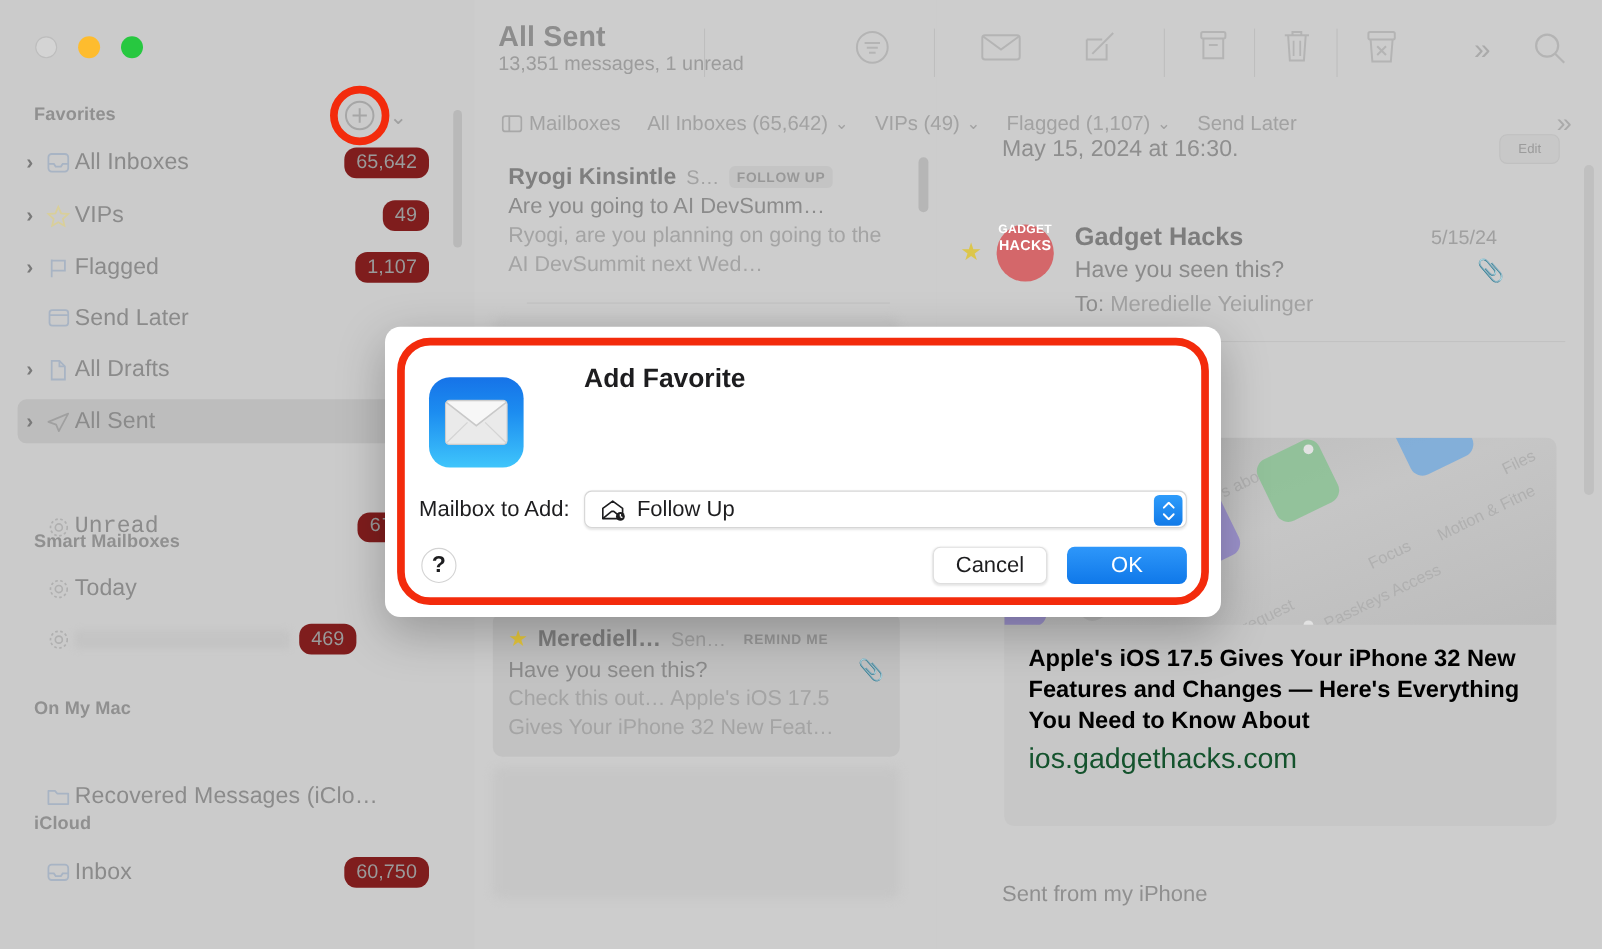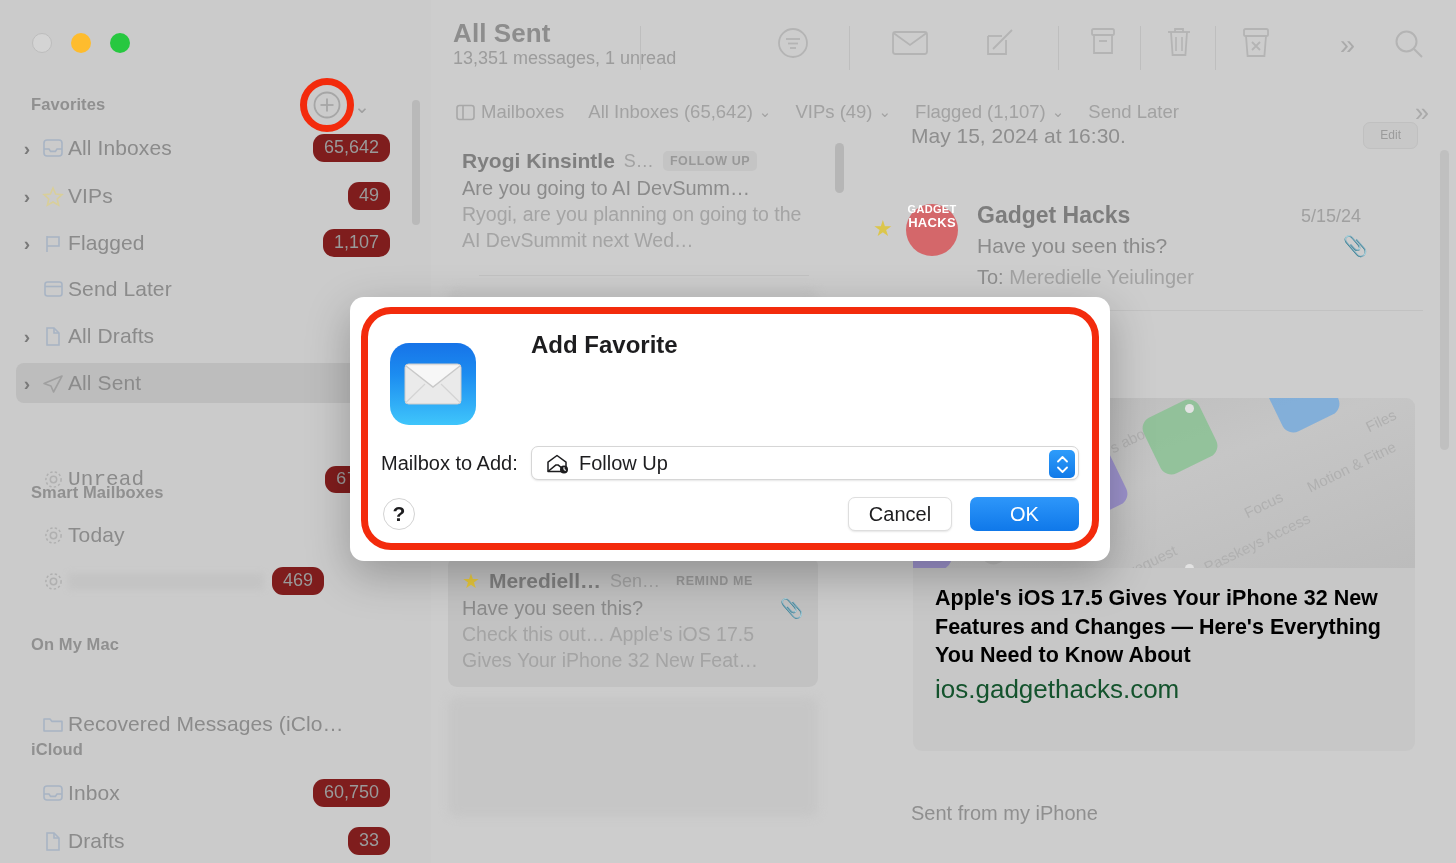--- a/index.html
+++ b/index.html
@@ -511,31 +511,20 @@
       <div class="sb-ico">
         <svg width="22" height="20" viewBox="0 0 22 20">
             <rect x="2" y="3" width="18" height="14" rx="3" fill="none" stroke="#a8b4c4" stroke-width="1.6"></rect>
             <path d="M2 11h5l1.6 2.4h4.8L15 11h5" fill="none" stroke="#a8b4c4" stroke-width="1.6"></path>
           </svg>
       </div>
       <div class="sb-label">Inbox</div>
       <div class="sb-count">60,750</div>
     </div>
 
-    <div class="sb-row" style="top:821px;">
-      <div class="sb-chevron blank">›</div>
-      <div class="sb-ico">
-        <svg width="18" height="21" viewBox="0 0 18 21">
-            <path d="M3 2h7l5 5v12H3z" fill="none" stroke="#a8b4c4" stroke-width="1.6"></path>
-            <path d="M10 2v5h5" fill="none" stroke="#a8b4c4" stroke-width="1.6"></path>
-          </svg>
-      </div>
-      <div class="sb-label">Drafts</div>
-      <div class="sb-count">33</div>
-    </div>
 
     <div class="sb-scrollbar"></div>
   </div>
 
   <div class="center">
     <div class="hdr-title">All Sent</div>
     <div class="hdr-sub">13,351 messages, 1 unread</div>
 
     <div class="list-area">
 

